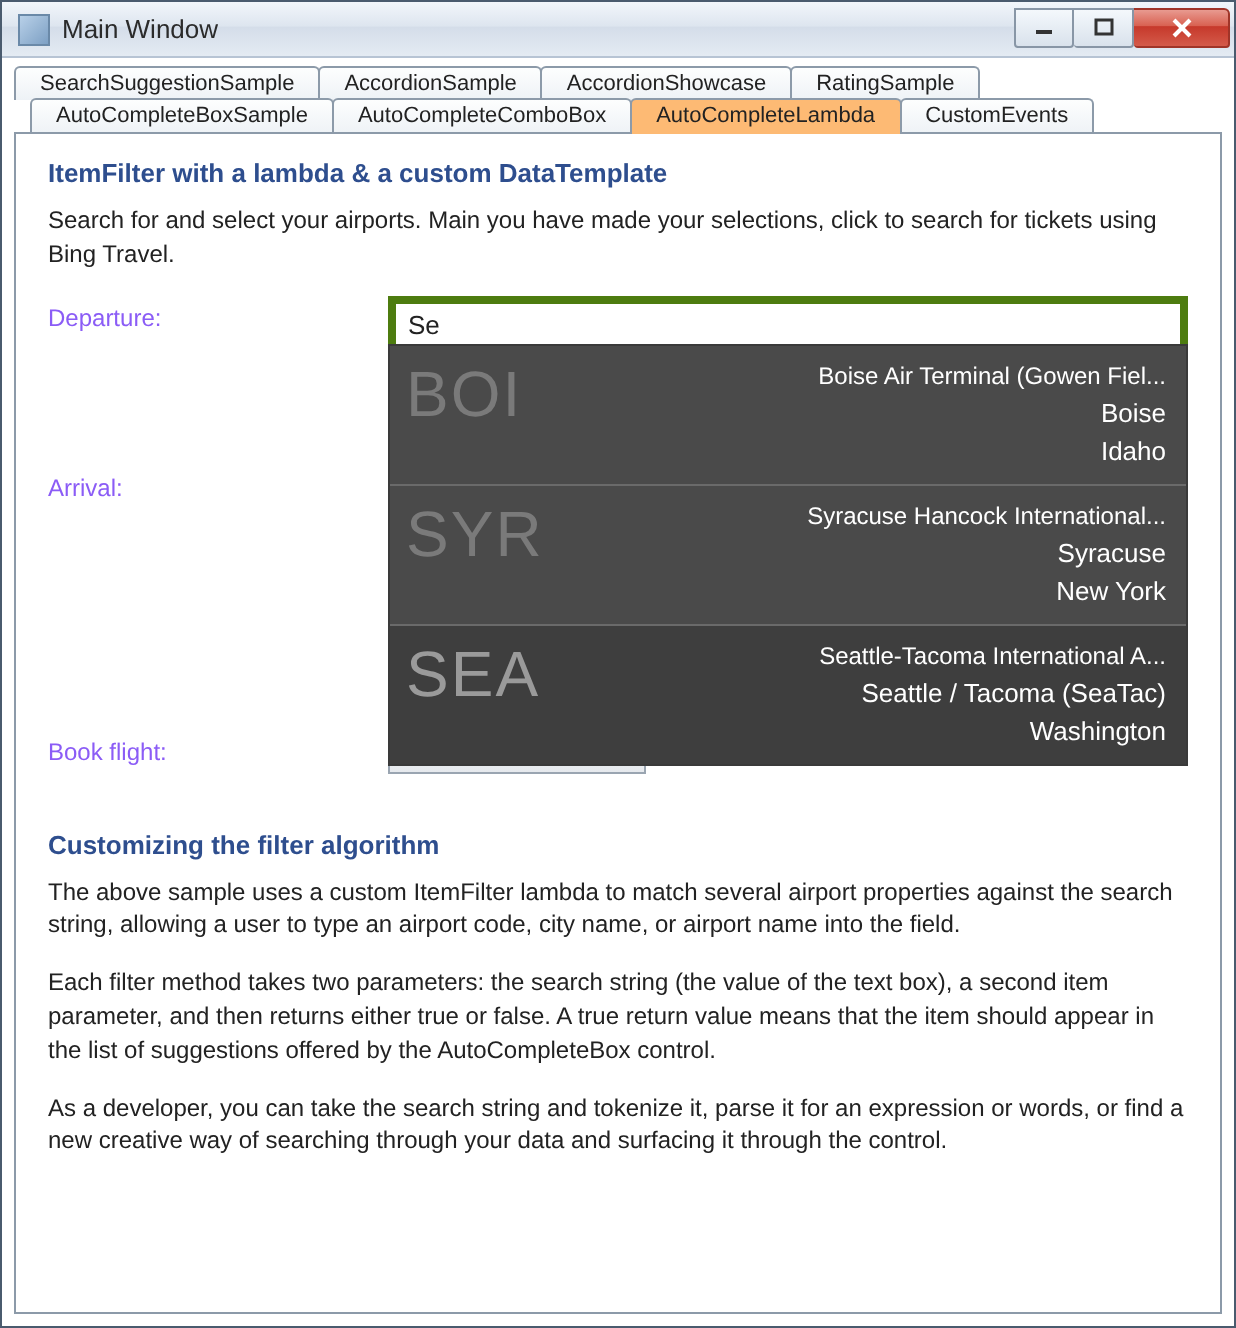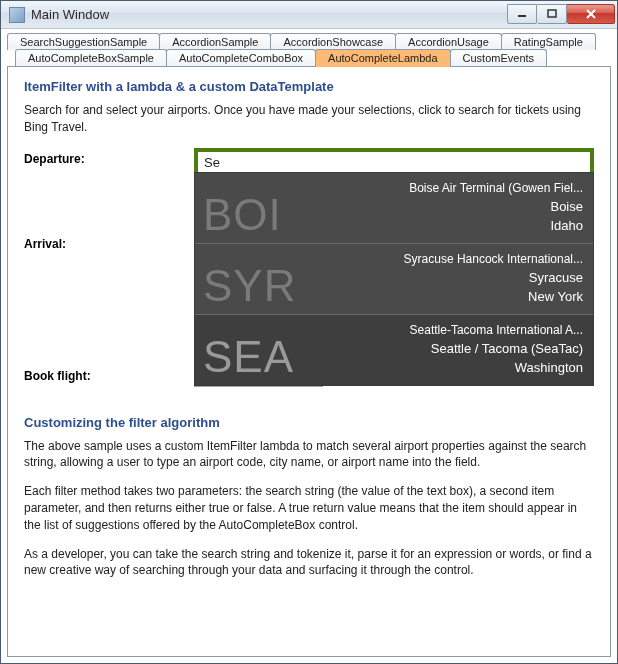--- a/index.html
+++ b/index.html
@@ -92,21 +92,21 @@
   }
   h3.section {
     color: #2e4e8e;
     font-weight: bold;
     font-size: 13px;
     margin-bottom: 8px;
   }
   p.body { color: #222; font-size: 12px; line-height: 1.4; margin-bottom: 12px; }
   .form-row { display: flex; align-items: flex-start; margin-bottom: 44px; position: relative; }
   .form-row.tight { margin-bottom: 10px; }
-  .form-label { width: 170px; color: #000000; padding-top: 4px; font-weight: bold; }
+  .form-label { width: 170px; color: #8b5cf6; padding-top: 4px; }
   .value-text { color: #222; padding-top: 4px; }
   .text-input {
     flex: 1;
     border: 4px solid #4d7c0f;
     padding: 3px 6px;
     font-size: 13px;
     color: #222;
     background: #fff;
     outline: none;
   }
@@ -128,27 +128,26 @@
   }
   .dd-item {
     display: flex;
     border-bottom: 1px solid #6a6a6a;
     padding: 6px 10px 6px 8px;
     min-height: 62px;
   }
   .dd-item:last-child { border-bottom: none; }
   .dd-code {
     color: #7a7a7a;
-    font-size: 44px;
+    font-size: 32px;
     font-weight: 300;
     width: 90px;
     line-height: 1;
     padding-top: 2px;
     letter-spacing: 1px;
-    margin-top: 12px;
   }
   .dd-item.sel .dd-code { color: #9a9a9a; }
   .dd-item.sel { background: #3e3e3e; }
   .dd-right { flex: 1; text-align: right; color: #fff; font-size: 13px; line-height: 1.5; }
   .dd-right .line1 { font-size: 12px; white-space: nowrap; overflow: hidden; text-overflow: ellipsis; }
 </style>
 </head>
 <body>
 
 <div class="window">
@@ -174,34 +173,33 @@
       </div>
     </div>
   </div>
 
   <div class="client">
     <div class="tabstrip">
       <div class="tabrow">
         <div class="tab">SearchSuggestionSample</div>
         <div class="tab">AccordionSample</div>
         <div class="tab">AccordionShowcase</div>
-        <div class="tab">AccordionUsage</div>
         <div class="tab">RatingSample</div>
       </div>
       <div class="tabrow">
         <div class="tab row2" style="margin-left:8px">AutoCompleteBoxSample</div>
         <div class="tab row2">AutoCompleteComboBox</div>
         <div class="tab row2 active">AutoCompleteLambda</div>
         <div class="tab row2">CustomEvents</div>
       </div>
     </div>
 
     <div class="tabpage">
       <h3 class="section">ItemFilter with a lambda &amp; a custom DataTemplate</h3>
-      <p class="body">Search for and select your airports. Once you have made your selections, click to search for tickets using Bing Travel.</p>
+      <p class="body">Search for and select your airports. Main you have made your selections, click to search for tickets using Bing Travel.</p>
 
       <div class="form-row" style="margin-bottom:0; position:relative;">
         <div class="form-label">Departure:</div>
         <input class="text-input" type="text" value="Se" style="">
         <div class="dropdown">
           <div class="dd-item">
             <div class="dd-code">BOI</div>
             <div class="dd-right">
               <div class="line1">Boise Air Terminal (Gowen Fiel...</div>
               <div>Boise</div>

